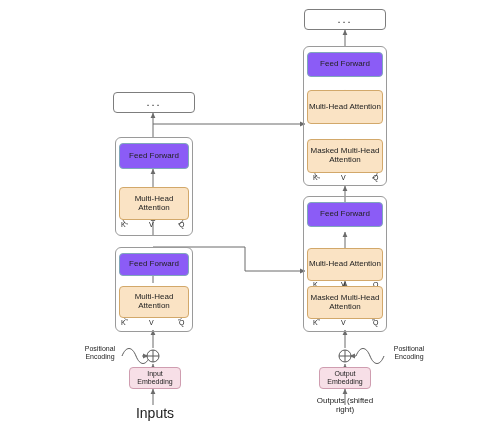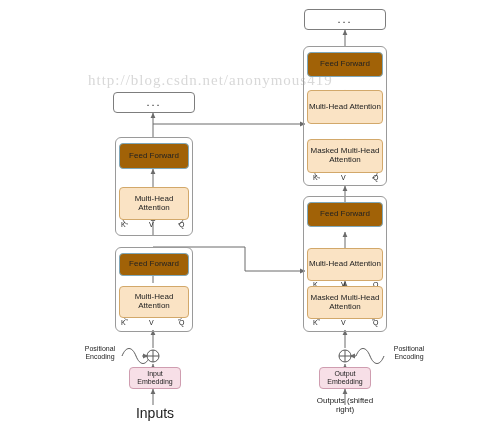--- a/index.html
+++ b/index.html
@@ -2,21 +2,21 @@
 <html><head>
 <meta charset="utf-8">
 <style>
   html,body{margin:0;padding:0;background:#ffffff;}
   body{width:479px;height:434px;position:relative;overflow:hidden;
        font-family:"Liberation Sans", sans-serif;color:#222;}
   #canvas{position:absolute;left:0;top:0;width:479px;height:434px;}
   .box{position:absolute;box-sizing:border-box;border:1px solid #8a8a8a;
        border-radius:4px;display:flex;align-items:center;justify-content:center;
        text-align:center;line-height:1.12;}
-  .blue{background:#a16207;border-color:#7fa8bb;}
+  .blue{background:#8b5cf6;border-color:#7fa8bb;}
   .orange{background:#fae3c4;border-color:#d2a86a;}
   .pink{background:#f7dfe7;border-color:#cf9db0;}
   .white{background:#ffffff;border-color:#7d7d7d;}
   .group{position:absolute;box-sizing:border-box;border:1px solid #9a9a9a;
          border-radius:6px;background:transparent;}
   .lbl{position:absolute;text-align:center;line-height:1.15;color:#222;}
   .kvq{position:absolute;font-size:7px;color:#222;}
   svg{position:absolute;left:0;top:0;overflow:visible;}
   .wm{position:absolute;left:88px;top:72px;font-size:15px;color:#d8d8d8;
       letter-spacing:1px;font-family:"Liberation Serif", serif;white-space:nowrap;}
@@ -75,21 +75,20 @@
       <path d="M372,320 C380,320 380,300 372,300"></path>
       <path d="M320,178 C312,178 312,158 320,158"></path>
       <path d="M372,178 C380,178 380,158 372,158"></path>
 
       <path d="M153,247 L245,247 L245,271 L305,271" marker-end="url(#ah)"></path>
 
       <path d="M153,124 L236,124 L236,124 L305,124" marker-end="url(#ah)"></path>
     </g>
   </svg>
 
-  <div class="wm">http://blog.csdn.net/anonymous419</div>
 
   <div class="box white" style="left:113px;top:92px;width:82px;height:21px;">
     <span class="dots">...</span>
   </div>
 
   <div class="group" style="left:115px;top:137px;width:78px;height:99px;"></div>
   <div class="box blue" style="left:119px;top:143px;width:70px;height:26px;font-size:8px;">
     <span>Feed Forward</span>
   </div>
   <div class="box orange" style="left:119px;top:187px;width:70px;height:33px;font-size:8px;">

